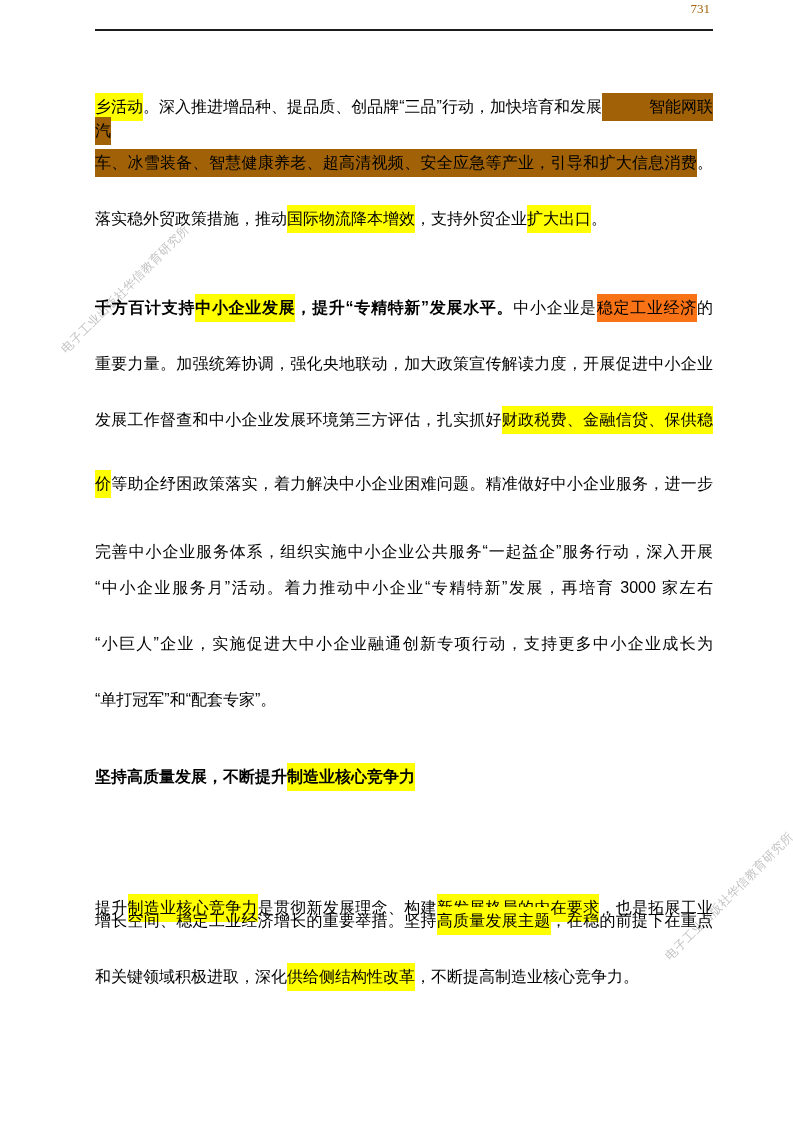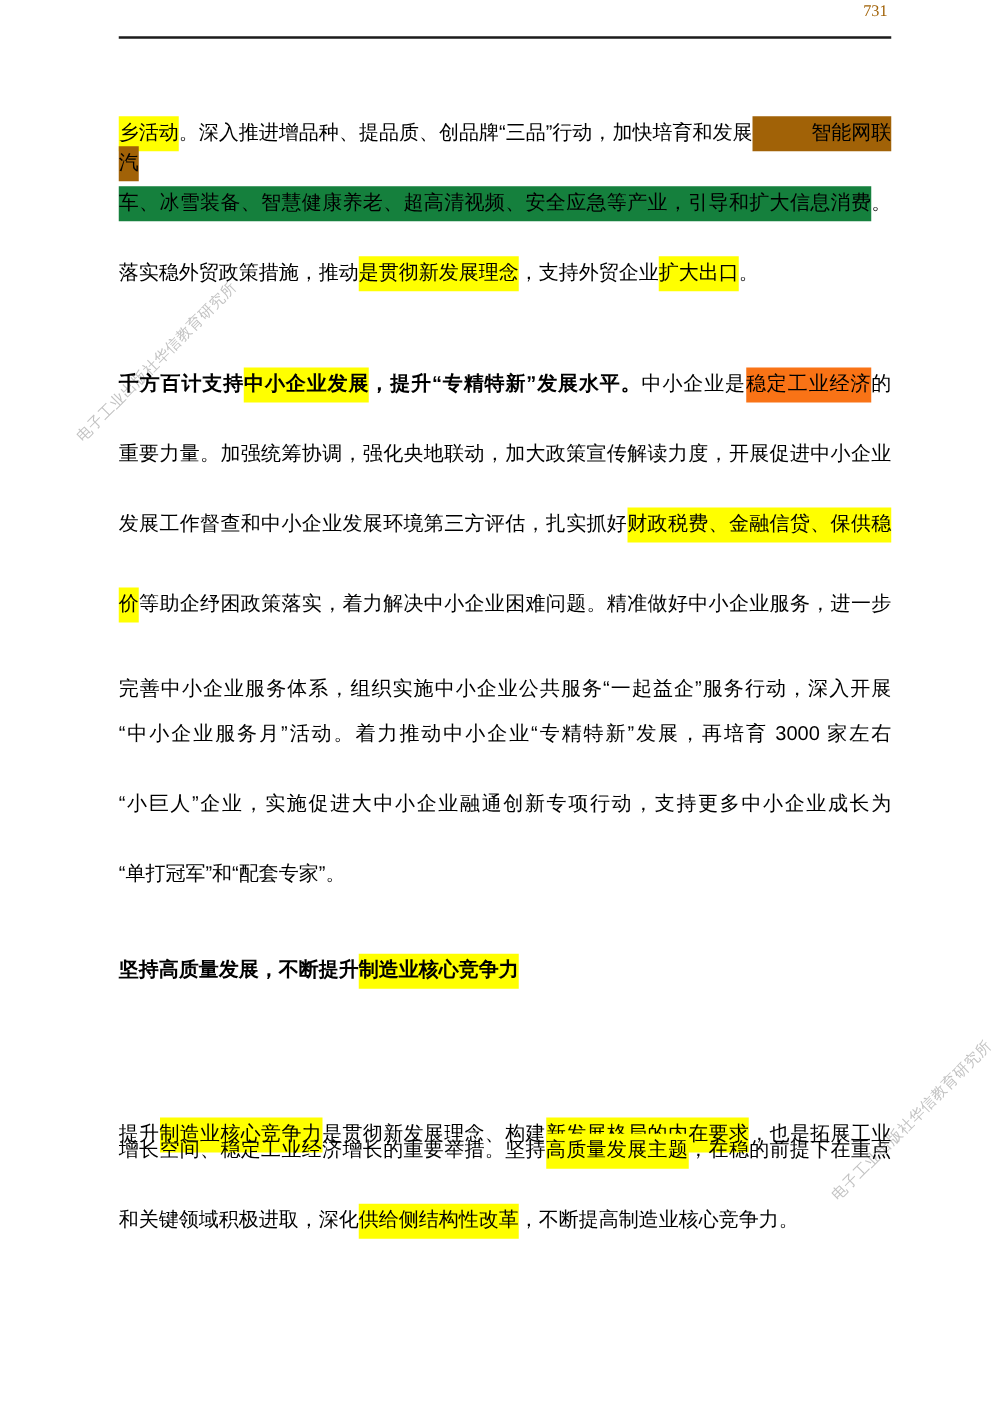--- a/index.html
+++ b/index.html
@@ -66,22 +66,22 @@
 
 <div id="page">
   <div id="page-number">731</div>
   <div id="header-rule"></div>
 
   <div id="watermark-1" class="watermark" style="color: rgb(194, 194, 194);">电子工业出版社华信教育研究所</div>
   <div id="watermark-2" class="watermark" style="color: rgb(194, 194, 194);">电子工业出版社华信教育研究所</div>
 
   <div id="content">
       <div class="line j" style="top: 95px;"><span class="hl" style="background-color: rgb(255, 255, 0);">乡活动</span><span>。深入推进增品种、提品质、创品牌“三品”行动，加快培育和发展</span><span class="hl" style="background-color: #a16207; padding-left: 47px;">智能网联汽</span></div>
-      <div class="line j" style="top: 151px;"><span class="hl" style="background-color: #15803d;">车、冰雪装备、智慧健康养老、超高清视频、安全应急等产业，引导和扩大信息消费</span><span>。</span></div>
-      <div class="line" style="top: 207px;"><span>落实稳外贸政策措施，推动</span><span class="hl" style="background-color: rgb(255, 255, 0);">是贯彻新发展理念</span><span>，支持外贸企业</span><span class="hl" style="background-color: rgb(255, 255, 0);">扩大出口</span><span>。</span></div>
+      <div class="line j" style="top: 151px;"><span class="hl" style="background-color: #a16207;">车、冰雪装备、智慧健康养老、超高清视频、安全应急等产业，引导和扩大信息消费</span><span>。</span></div>
+      <div class="line" style="top: 207px;"><span>落实稳外贸政策措施，推动</span><span class="hl" style="background-color: rgb(255, 255, 0);">国际物流降本增效</span><span>，支持外贸企业</span><span class="hl" style="background-color: rgb(255, 255, 0);">扩大出口</span><span>。</span></div>
       <div class="line j" style="top: 296px;"><span class="b">千方百计支持</span><span class="hl b" style="background-color: rgb(255, 255, 0);">中小企业发展</span><span class="b">，提升“专精特新”发展水平。</span><span>中小企业是</span><span class="hl" style="background-color: #f97316;">稳定工业经济</span><span>的</span></div>
       <div class="line j" style="top: 352px;"><span>重要力量。加强统筹协调，强化央地联动，加大政策宣传解读力度，开展促进中小企业</span></div>
       <div class="line j" style="top: 408px;"><span>发展工作督查和中小企业发展环境第三方评估，扎实抓好</span><span class="hl" style="background-color: rgb(255, 255, 0);">财政税费、金融信贷、保供稳</span></div>
       <div class="line j" style="top: 472px;"><span class="hl" style="background-color: rgb(255, 255, 0);">价</span><span>等助企纾困政策落实，着力解决中小企业困难问题。精准做好中小企业服务，进一步</span></div>
       <div class="line j" style="top: 540px;"><span>完善中小企业服务体系，组织实施中小企业公共服务“一起益企”服务行动，深入开展</span></div>
       <div class="line j" style="top: 576px;"><span>“中小企业服务月”活动。着力推动中小企业“专精特新”发展，再培育 3000 家左右</span></div>
       <div class="line j" style="top: 632px;"><span>“小巨人”企业，实施促进大中小企业融通创新专项行动，支持更多中小企业成长为</span></div>
       <div class="line" style="top: 688px;"><span>“单打冠军”和“配套专家”。</span></div>
       <div class="line" style="top: 765px;"><span class="b">坚持高质量发展，不断提升</span><span class="hl b" style="background-color: rgb(255, 255, 0);">制造业核心竞争力</span></div>
       <div class="line j" style="top: 853px; margin-top: 43px;"><span>提升</span><span class="hl" style="background-color: rgb(255, 255, 0);">制造业核心竞争力</span><span>是贯彻新发展理念、构建</span><span class="hl" style="background-color: rgb(255, 255, 0);">新发展格局的内在要求</span><span>，也是拓展工业</span></div>

